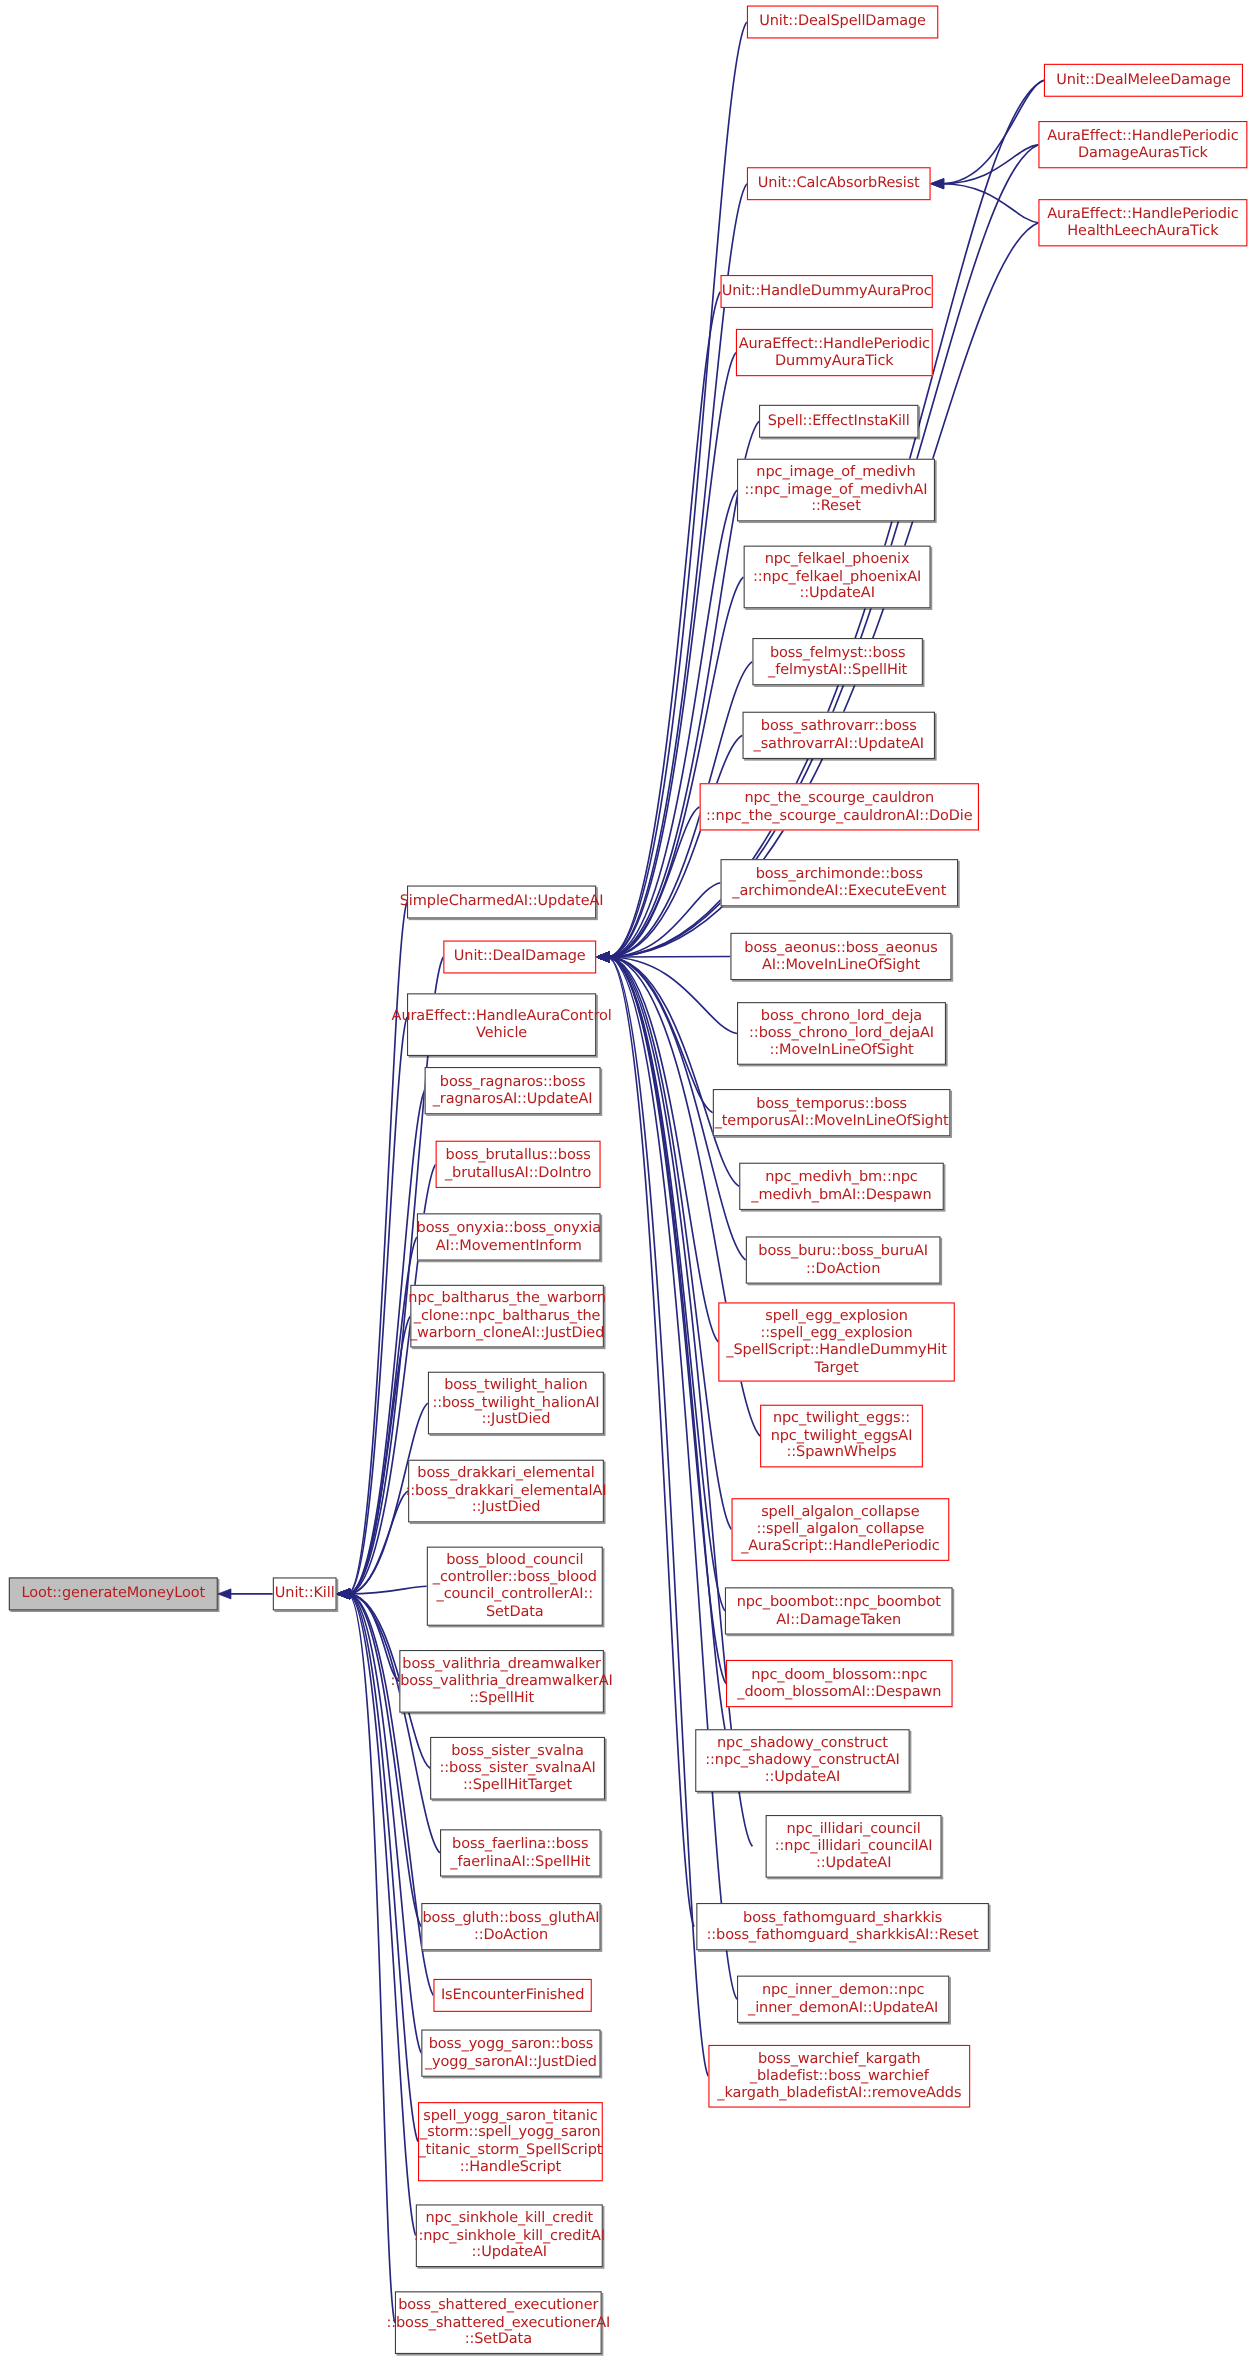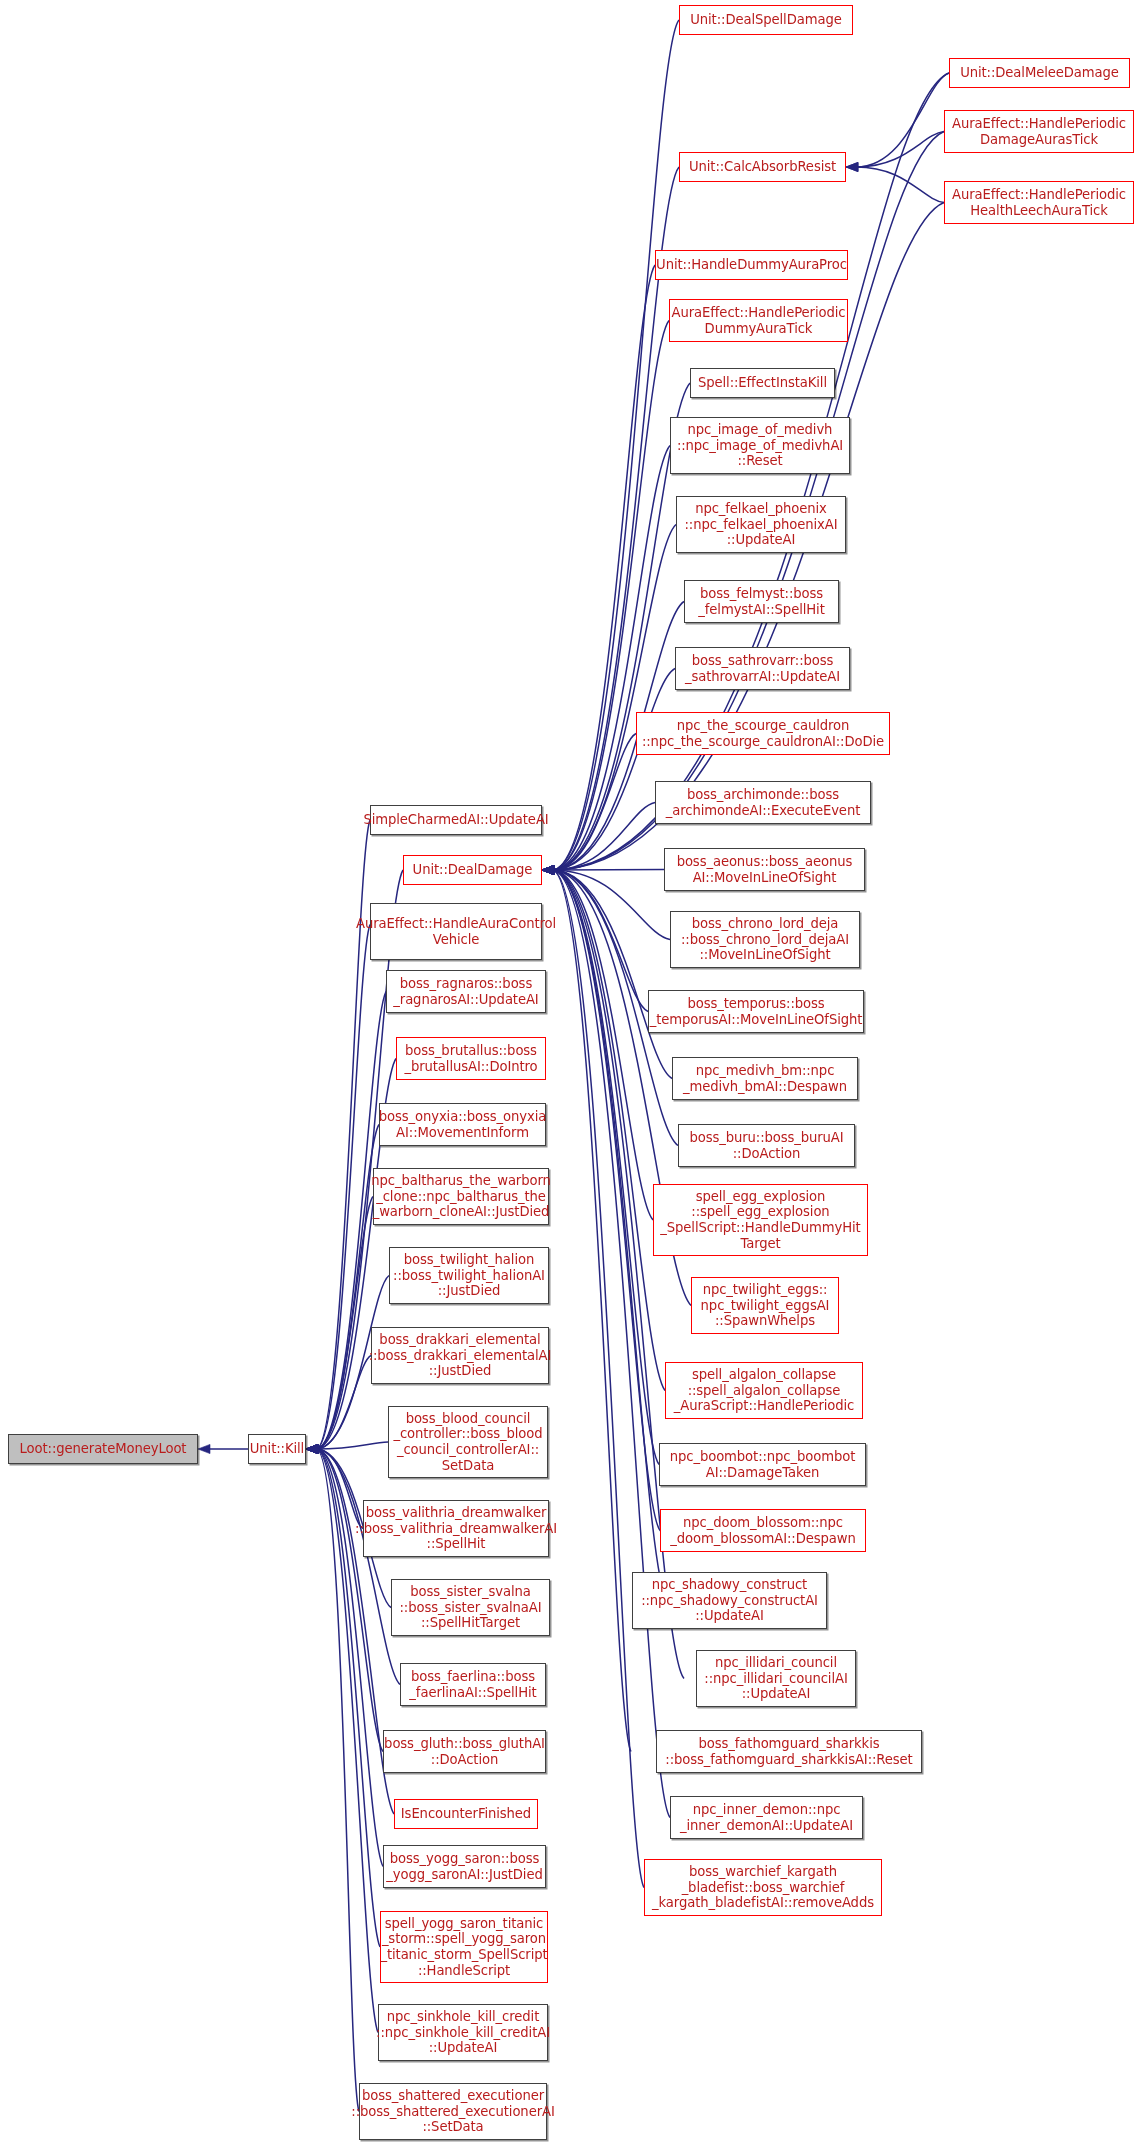--- a/index.html
+++ b/index.html
@@ -258,21 +258,21 @@
       <div class="node" style="left: 659px; top: 1443px; width: 207px; height: 43px;">npc_boombot::npc_boombot
 AI::DamageTaken</div>
       <div class="node red" style="left: 660px; top: 1509px; width: 206px; height: 43px;">npc_doom_blossom::npc
 _doom_blossomAI::Despawn</div>
       <div class="node" style="left: 632px; top: 1572px; width: 195px; height: 57px;">npc_shadowy_construct
 ::npc_shadowy_constructAI
 ::UpdateAI</div>
       <div class="node" style="left: 684px; top: 1650px; width: 160px; height: 57px; margin-left: 12px;">npc_illidari_council
 ::npc_illidari_councilAI
 ::UpdateAI</div>
-      <div class="node" style="left: 656px; top: 1730px; width: 266px; height: 43px;">boss_fathomguard_sharkkis
+      <div class="node" style="left: 633px; top: 1730px; width: 266px; height: 43px;">boss_fathomguard_sharkkis
 ::boss_fathomguard_sharkkisAI::Reset</div>
       <div class="node" style="left: 670px; top: 1796px; width: 193px; height: 43px;">npc_inner_demon::npc
 _inner_demonAI::UpdateAI</div>
       <div class="node red" style="left: 644px; top: 1859px; width: 238px; height: 57px;">boss_warchief_kargath
 _bladefist::boss_warchief
 _kargath_bladefistAI::removeAdds</div>
     </div>
 </div>
 
 </body></html>

